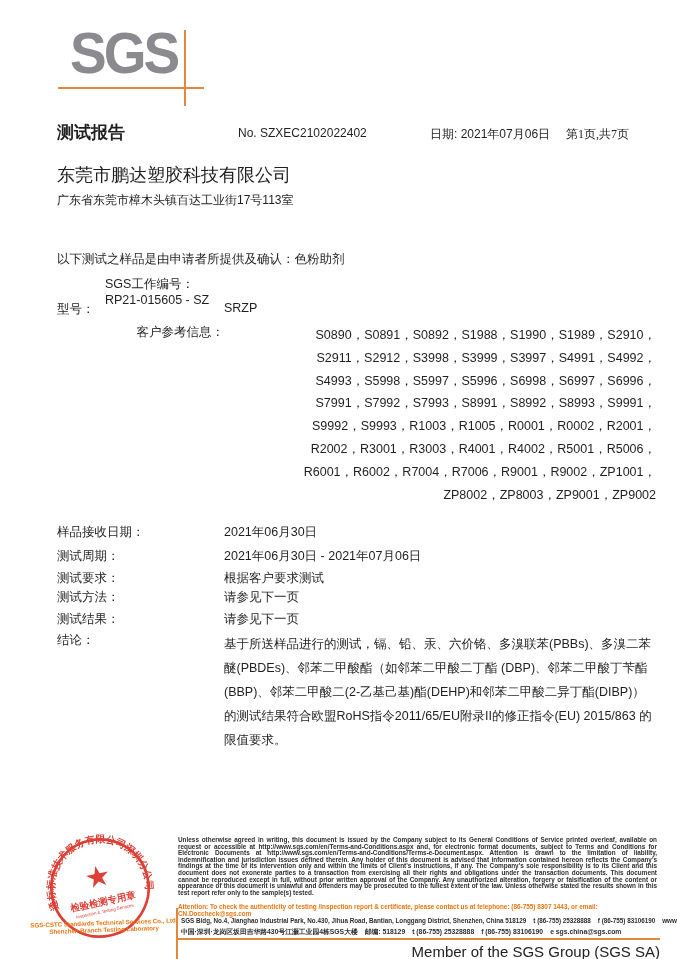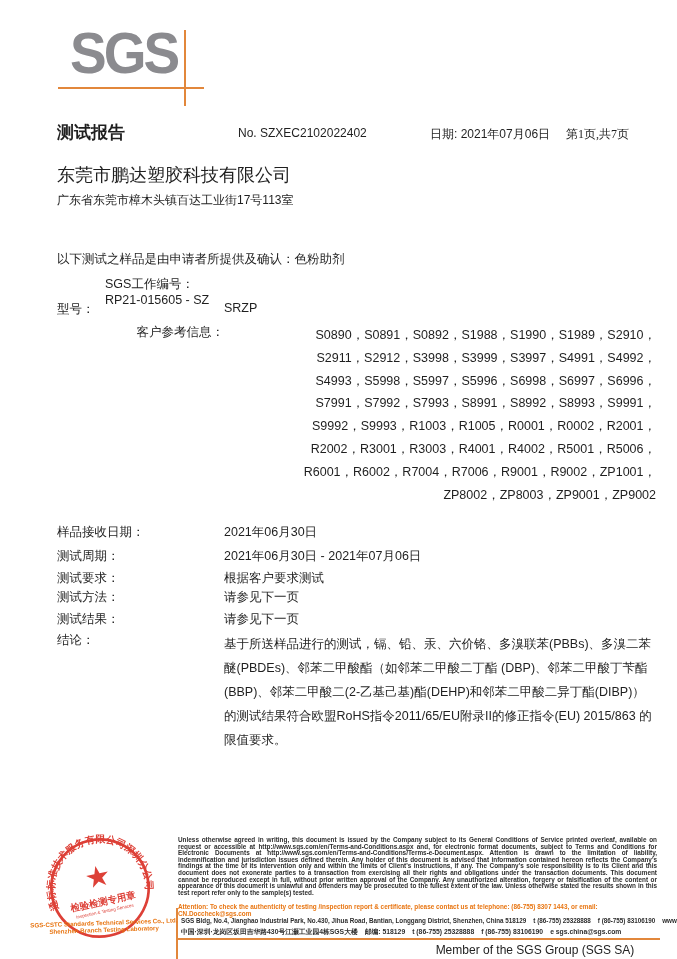--- a/index.html
+++ b/index.html
@@ -60,21 +60,21 @@
     position:absolute;left:181px;width:478px;
     font-size:6.3px;color:#2e2e2e;font-weight:bold;
     display:flex;gap:7px;white-space:nowrap;align-items:baseline;
   }
   .addr1{top:917px;}
   .addr2{top:927px;font-size:6.8px;}
   .footer-vline{position:absolute;left:176px;top:908px;width:2px;height:51px;background:#e2873b;}
   .footer-hline{position:absolute;left:176px;top:938px;width:484px;height:2px;background:#e2873b;}
   .member{
     position:absolute;left:410px;top:943px;width:250px;
-    font-size:12px;color:#222;text-align:center;
+    font-size:15px;color:#222;text-align:right;
   }
   
   .stamp{
     position:absolute;left:46px;top:834px;width:108px;height:108px;
     transform:rotate(-12deg);opacity:.88;
   }
   .stamp-company{
     position:absolute;left:24px;top:919px;width:160px;
     color:#e87511;font-size:6.2px;line-height:7.4px;
     font-weight:bold;text-align:center;

